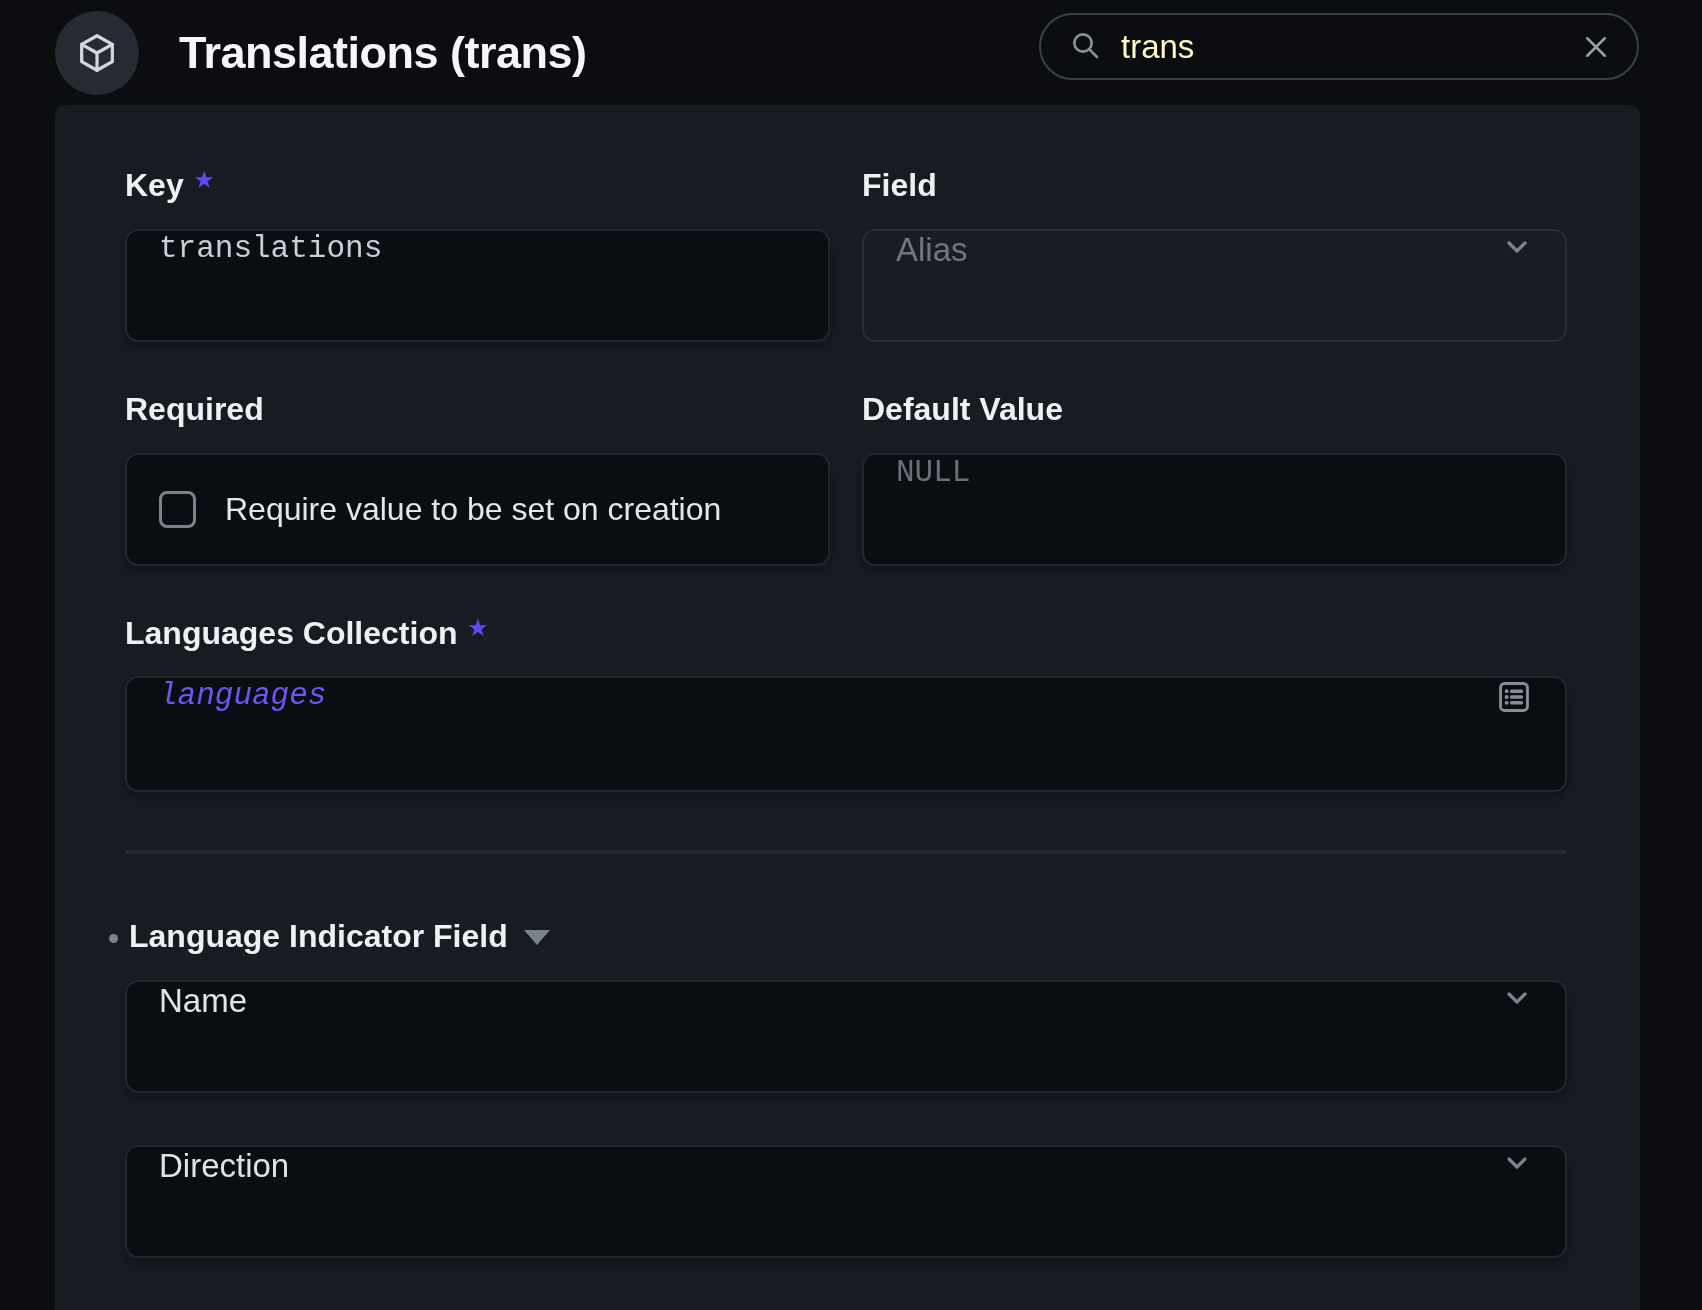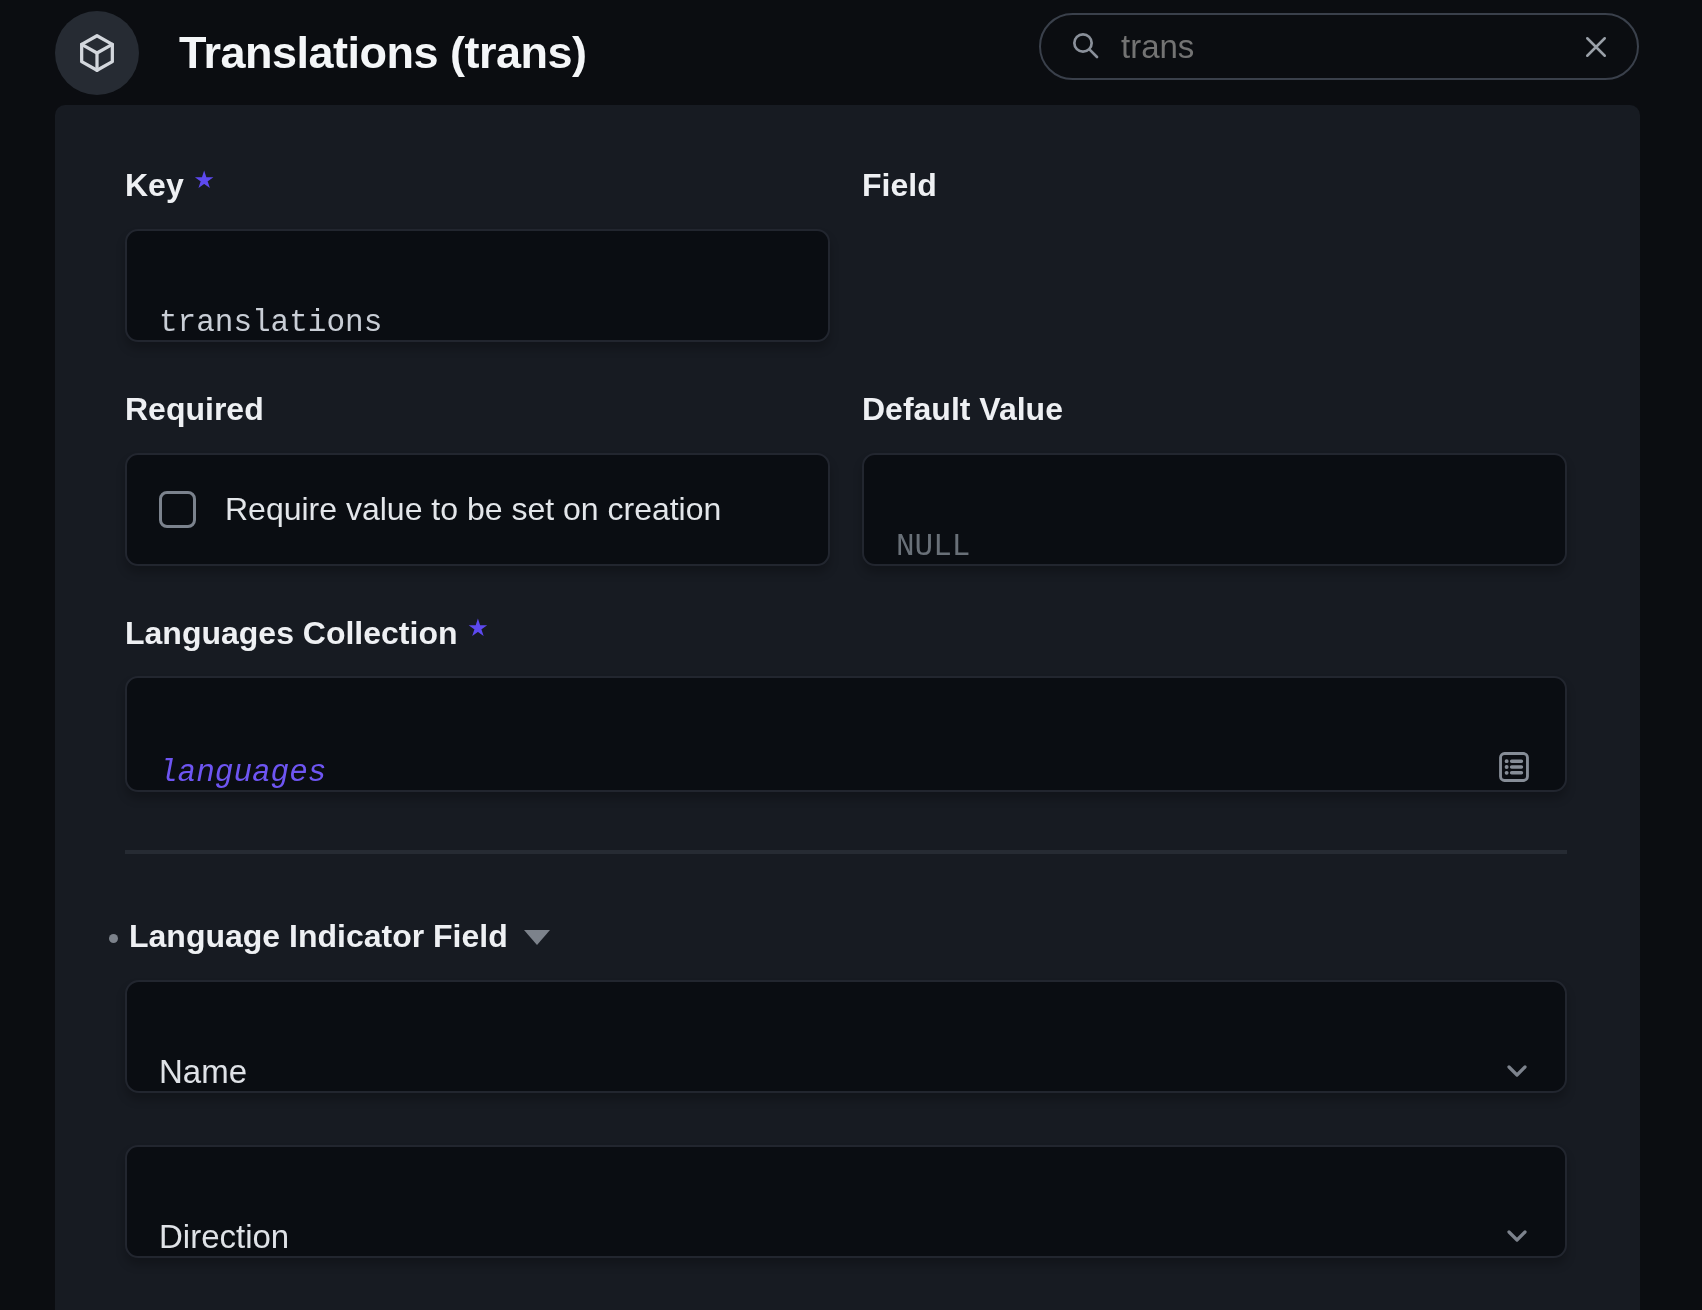--- a/index.html
+++ b/index.html
@@ -28,21 +28,21 @@
   }
   .search-bar {
     position:absolute; right:63px; top:13px;
     width:600px; height:67px; border-radius:34px;
     border:2px solid #3a404b; background:#0b0d11;
     display:flex; align-items:center; padding:0 26px 0 28px;
   }
   .search-bar .mag { flex:0 0 auto; }
   .search-input {
     flex:1 1 auto; background:transparent; border:none; outline:none;
-    color:#737373; font-size:33px; font-family:"Liberation Sans", sans-serif;
+    color:#fef9c3; font-size:33px; font-family:"Liberation Sans", sans-serif;
     margin-left:20px; min-width:0;
   }
   .search-close { flex:0 0 auto; cursor:pointer; display:flex; }
 
   
   .panel {
     position:absolute; left:55px; top:105px;
     width:1585px; height:1205px;
     background:#171b22; border-radius:10px 10px 0 0;
     padding:62px 73px 0 70px;
@@ -53,21 +53,21 @@
     margin-bottom:25px; display:flex; align-items:flex-start;
     position:relative; line-height:1.15;
   }
   .req-star {
     color:#5d49ef; font-size:21px; margin-left:11px; margin-top:1px;
   }
 
   .box {
     height:113px; border-radius:13px;
     background:#0a0d12; border:2px solid #22262f;
-    display:flex; align-items:flex-end; padding:0 32px;
+    display:flex; align-items:flex-start; padding:0 32px;
     box-shadow:0 7px 10px rgba(0,0,0,.22);
   }
   .box.disabled { background:#181d25; border-color:#272c35; box-shadow:none; }
 
   .mono-input {
     background:transparent; border:none; outline:none; width:100%;
     font-family:"Liberation Mono","DejaVu Sans Mono",monospace;
     font-size:31px; color:#c9ced6;
   }
   .mono-input::placeholder { color:#697078; opacity:1; }
@@ -152,20 +152,28 @@
       </div>
       <div class="box">
         <input class="mono-input" readonly="" value="translations" style="">
       </div>
     </div>
 
     <div>
       <div class="field-label">
         <span>Field</span>
       </div>
+      <div class="box disabled">
+        <span class="select-value muted">Alias</span>
+        <span class="chev">
+          <svg width="32" height="32" viewBox="0 0 24 24" fill="none" stroke="#7d838d" stroke-width="2.4" stroke-linecap="round" stroke-linejoin="round">
+            <path d="M6 9 L12 15 L18 9"></path>
+          </svg>
+        </span>
+      </div>
     </div>
   </div>
 
   <div class="grid-2">
     <div>
       <div class="field-label">
         <span>Required</span>
       </div>
       <div class="box check-row">
         <span class="checkbox"></span>

